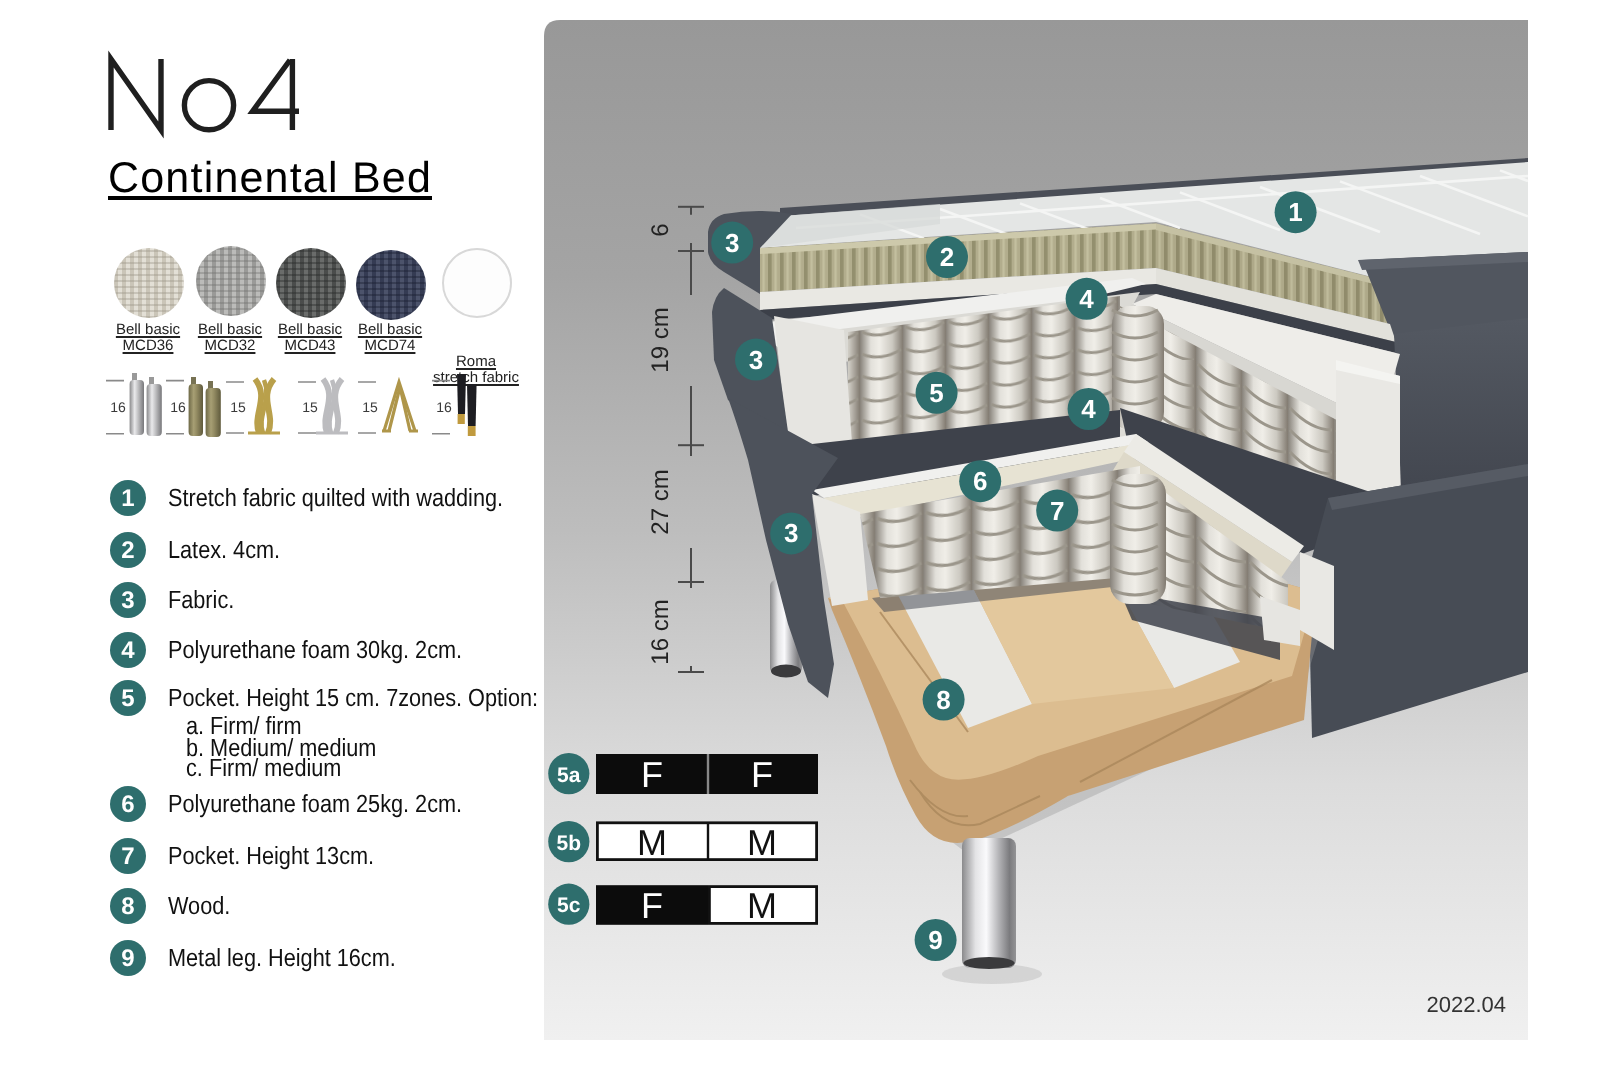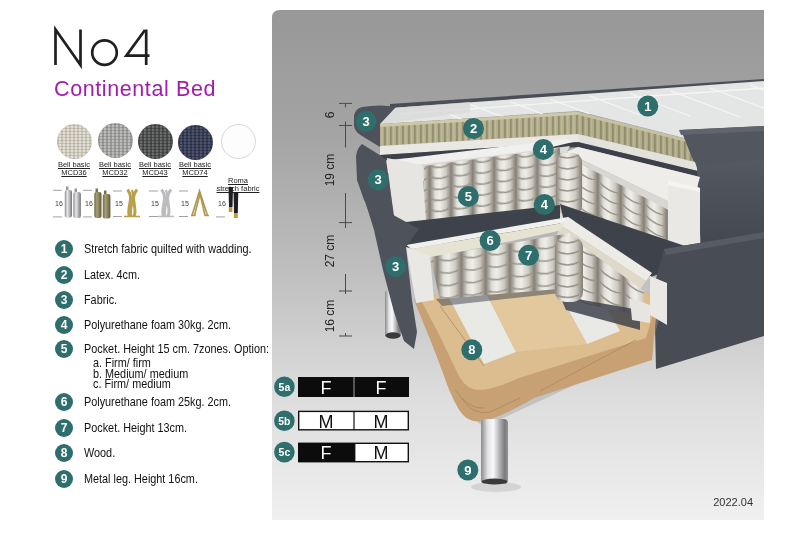--- a/index.html
+++ b/index.html
@@ -15,21 +15,21 @@
 
 <svg class="abs" style="left:0;top:0" width="260" height="110" viewBox="0 0 260 110">
   <g stroke="#1f1f1f" stroke-width="2.7" fill="none">
     <path d="M55.5,65 L55.5,29.5 L80.5,65 L80.5,29.5"></path>
     <circle cx="104.5" cy="52.6" r="12.3"></circle>
     <path d="M145,30 L126.3,55.6 L149.5,55.6"></path>
     <path d="M146.2,29.5 L146.2,65"></path>
   </g>
 </svg>
 
-<div class="abs" style="left:54px;top:77px;font-size:21.5px;letter-spacing:0.6px;color:#a21caf;">Continental Bed</div>
+<div class="abs" style="left:54px;top:77px;font-size:21.5px;letter-spacing:0.6px;color:#000000;text-decoration:underline;">Continental Bed</div>
 
 <div class="swatch" style="left:57px;top:124px;background:
  repeating-linear-gradient(0deg,rgba(150,144,130,.35) 0 1px,rgba(255,255,255,0) 1px 3px),
  repeating-linear-gradient(90deg,rgba(190,184,170,.5) 0 2px,rgba(235,232,224,.6) 2px 4px),#d6d2c6;"></div>
 
 <div class="swatch" style="left:97.5px;top:123px;background:
  repeating-linear-gradient(0deg,rgba(110,110,108,.35) 0 1px,rgba(255,255,255,0) 1px 3px),
  repeating-linear-gradient(90deg,rgba(140,140,138,.5) 0 2px,rgba(200,200,198,.6) 2px 4px),#a8a8a6;"></div>
 
 <div class="swatch" style="left:137.5px;top:124px;background:

